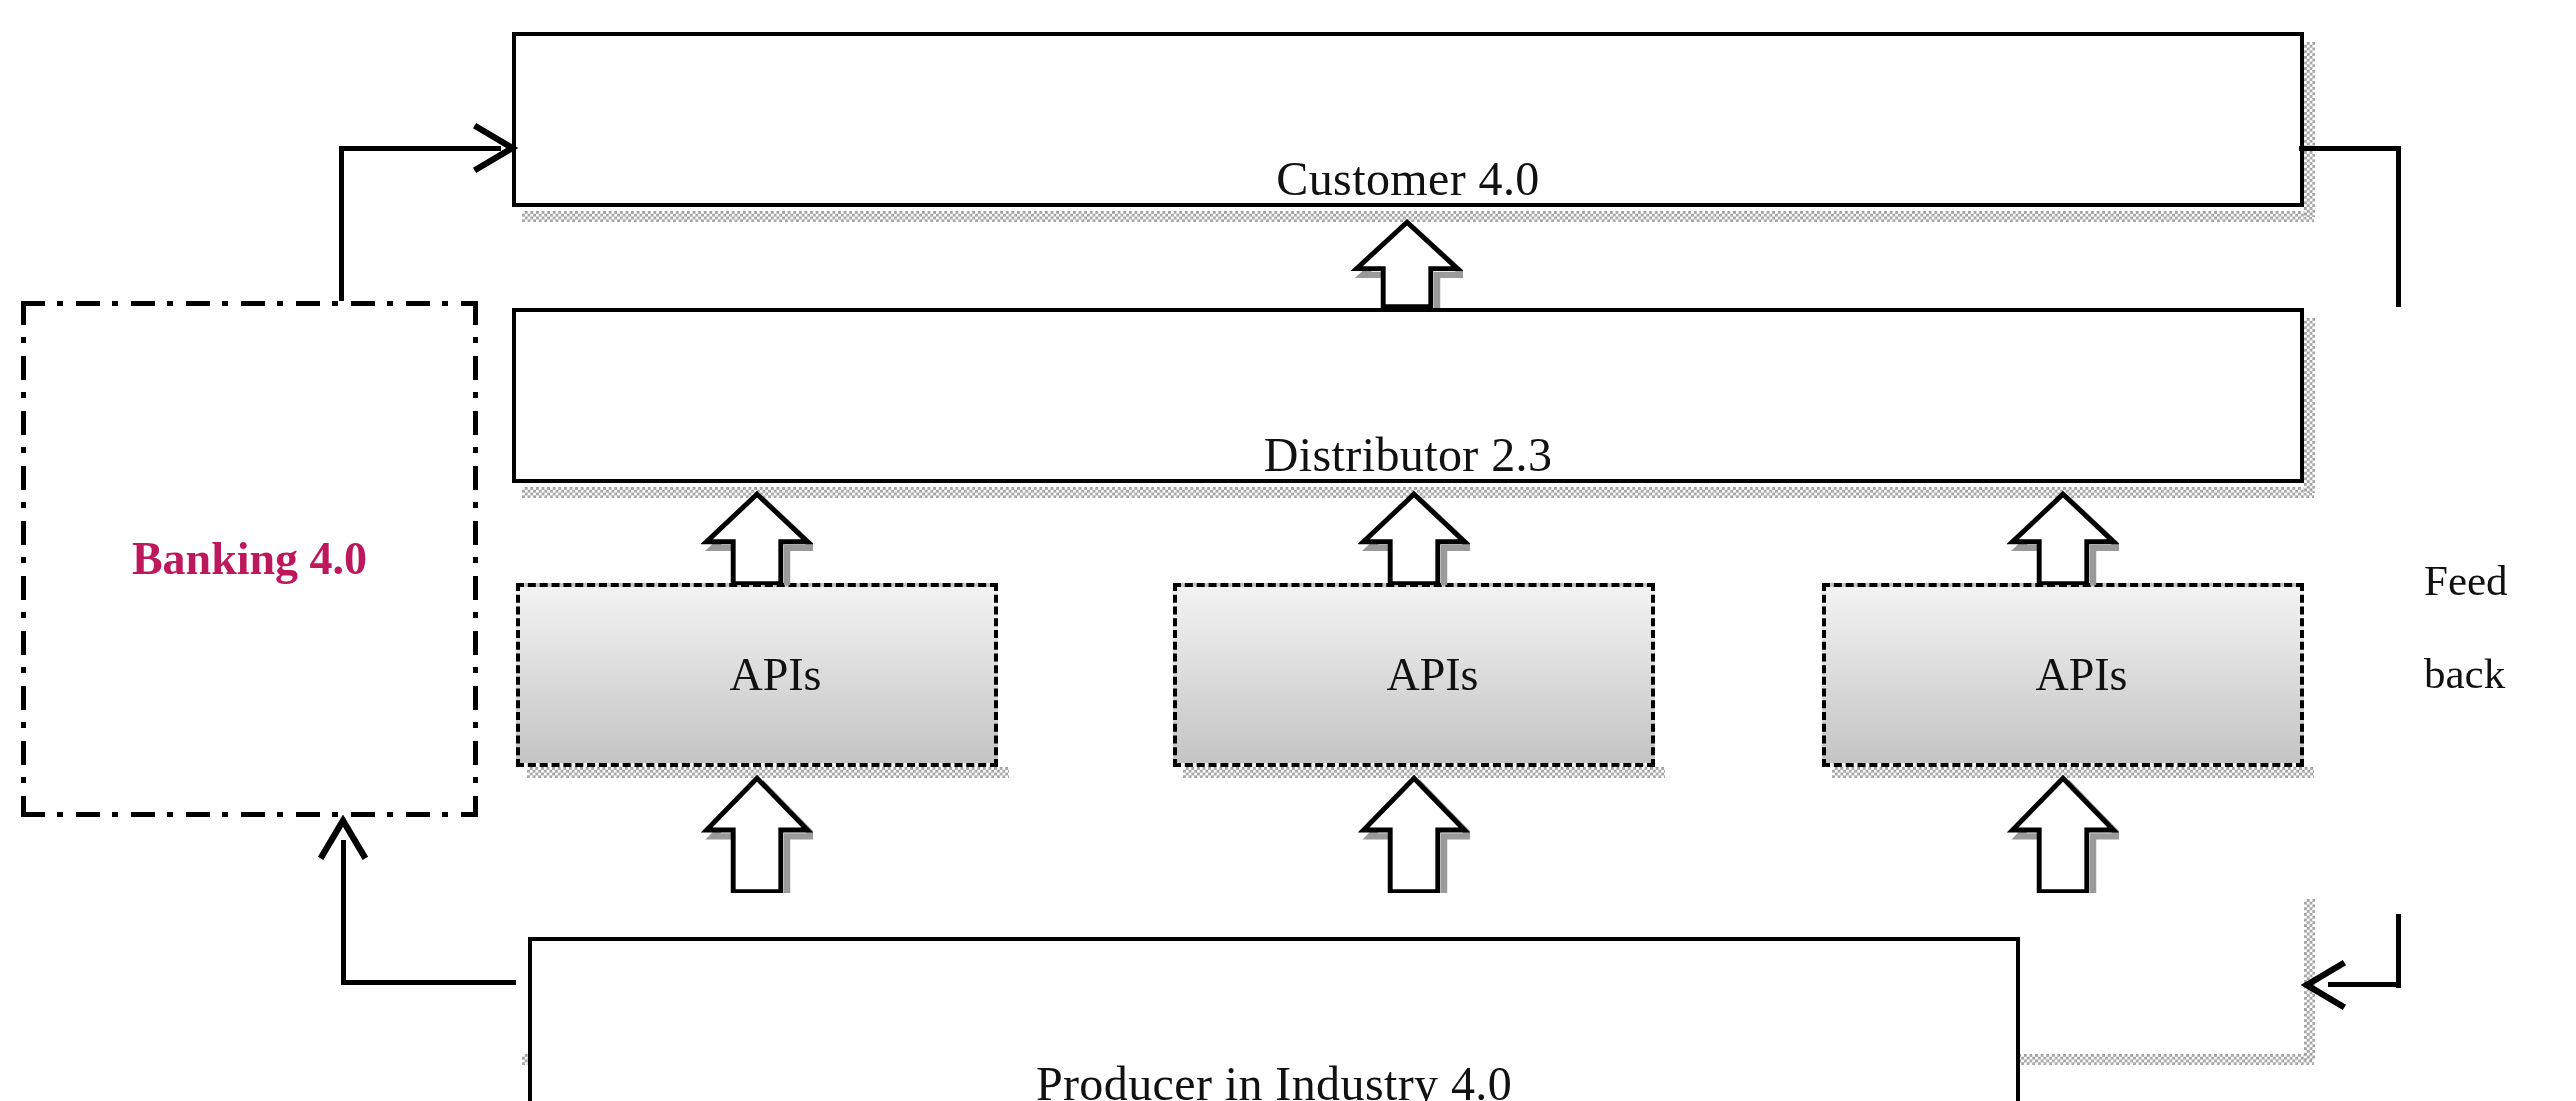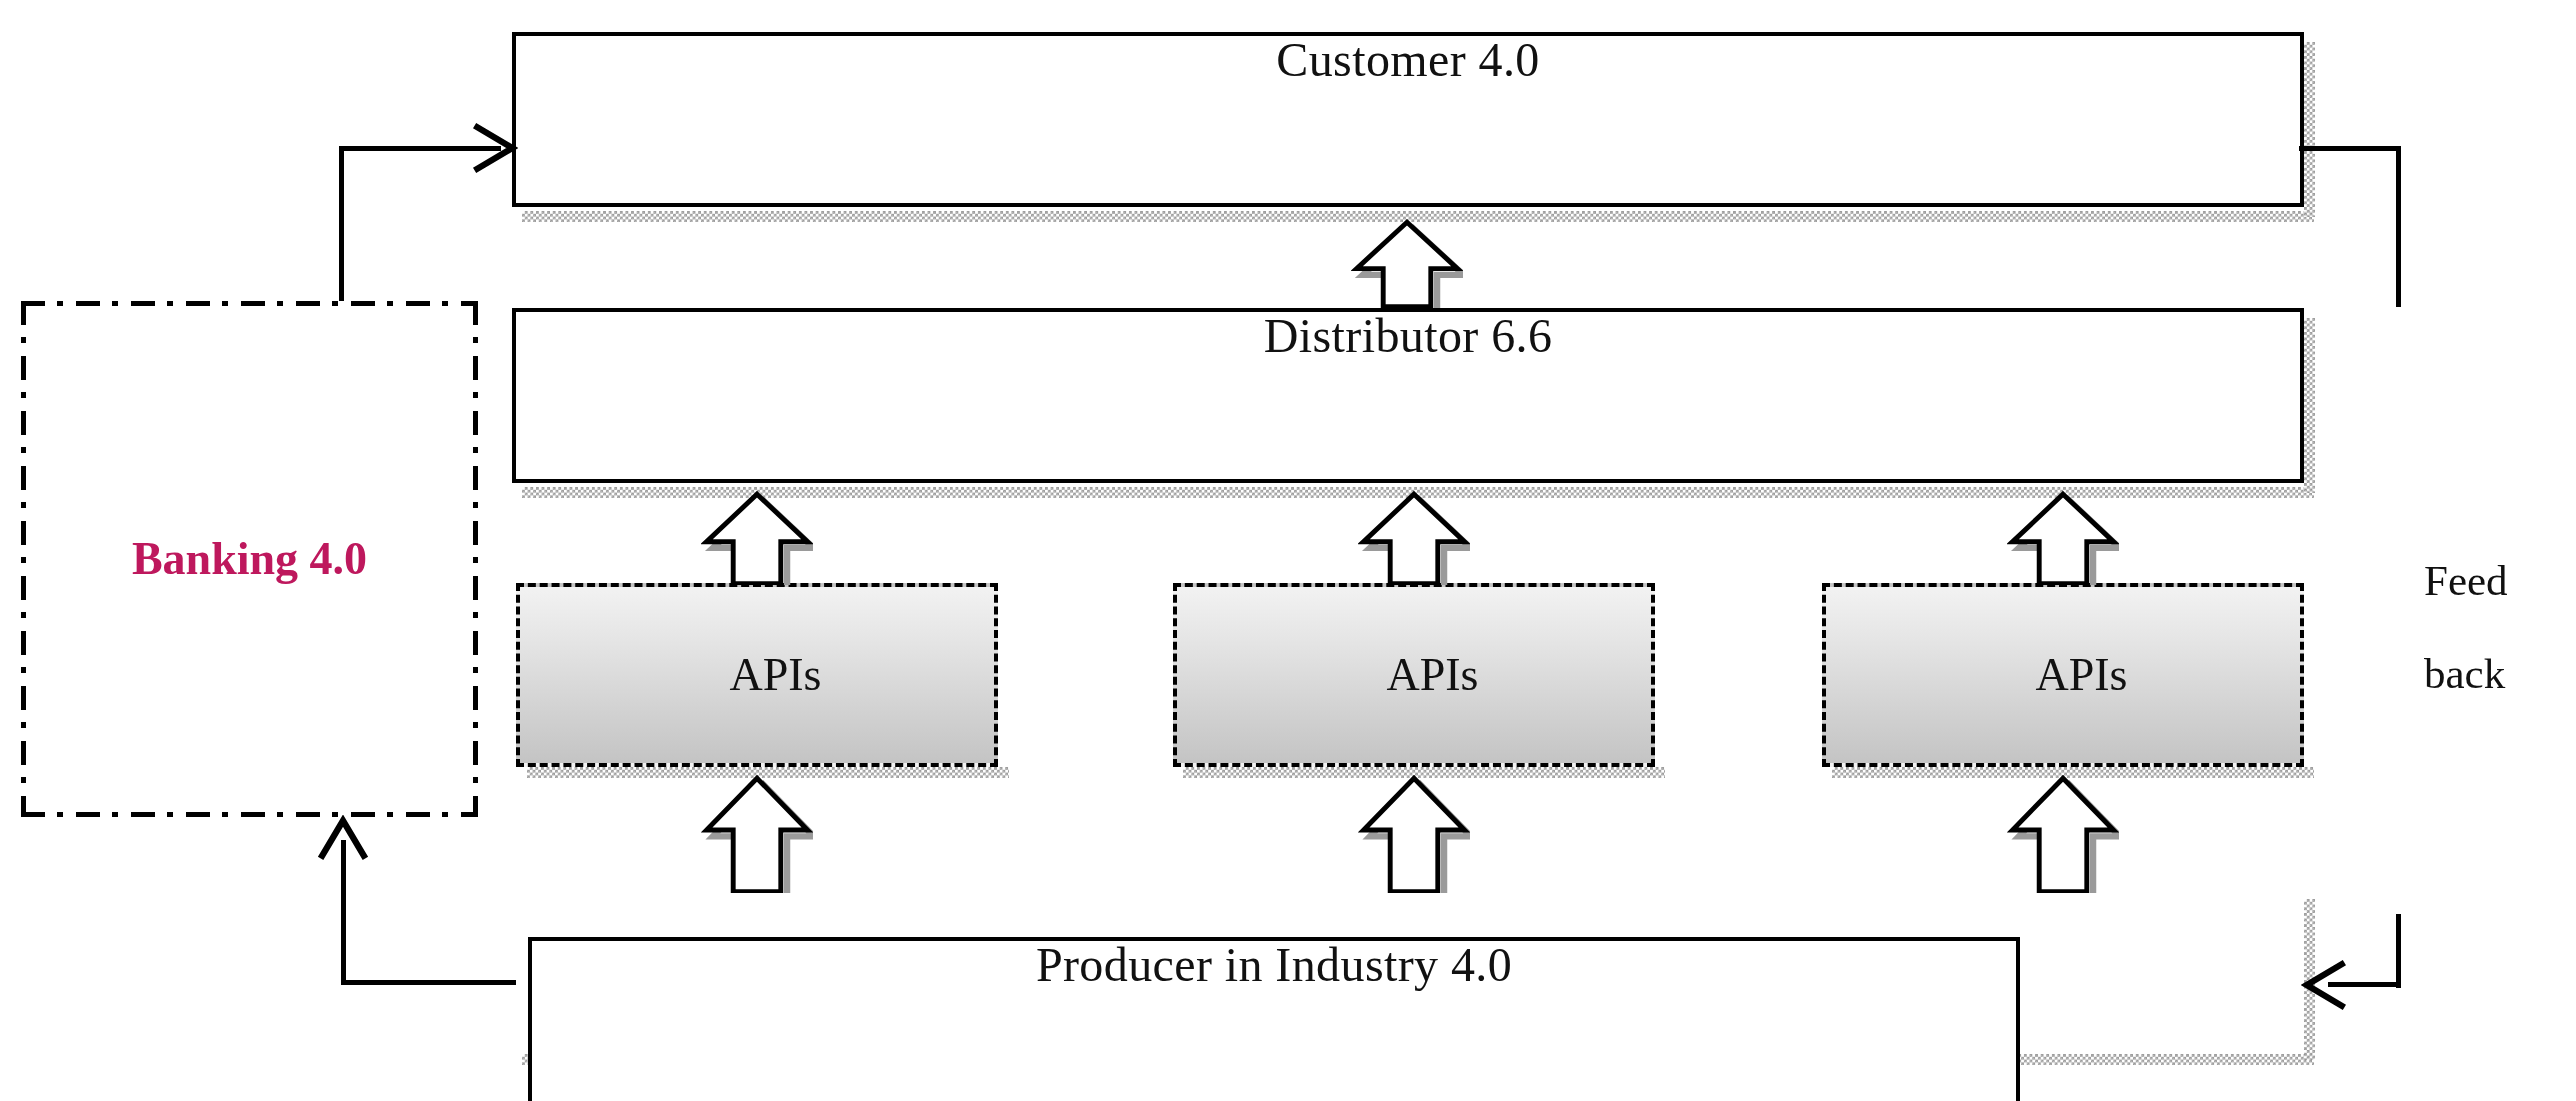--- a/index.html
+++ b/index.html
@@ -14,21 +14,21 @@
     background:#ffffff;
     overflow:hidden;
   }
   
   .solid-box{
     position:absolute;
     box-sizing:border-box;
     background:#ffffff;
     border:4.2px solid #000000;
     display:flex;
-    align-items:flex-start;
+    align-items:flex-end;
     justify-content:center;
   }
   .solid-box .box-label{
     font-size:48px;
     color:#111111;
     line-height:1;
     letter-spacing:0.4px;
     white-space:nowrap;
   }
   
@@ -112,21 +112,21 @@
 
   <div class="dither-shadow" style="left:522px;top:211px;width:1792px;height:11.2px;"></div>
   <div class="dither-shadow" style="left:2304px;top:42px;width:11.2px;height:175px;"></div>
   <div class="solid-box" style="left:512px;top:32px;width:1792px;height:175px;">
     <span class="box-label">Customer 4.0</span>
   </div>
 
   <div class="dither-shadow" style="left:522px;top:487px;width:1792px;height:11.2px;"></div>
   <div class="dither-shadow" style="left:2304px;top:318px;width:11.2px;height:175px;"></div>
   <div class="solid-box" style="left:512px;top:308px;width:1792px;height:175px;">
-    <span class="box-label">Distributor 6.6</span>
+    <span class="box-label">Distributor 2.3</span>
   </div>
 
   <div class="dither-shadow" style="left:522px;top:1054px;width:1792px;height:11.2px;"></div>
   <div class="dither-shadow" style="left:2304px;top:899px;width:11.2px;height:161px;"></div>
   <div class="solid-box" style="left:528px;top:889px;width:1492px;height:175px;margin-top:48px;">
     <span class="box-label">Producer in Industry 4.0</span>
   </div>
 
   <div class="banking-box" style="left:21px;top:301px;width:457px;height:516px;">
     <span class="bank-label" style="color:#be185d;">Banking 4.0</span>

